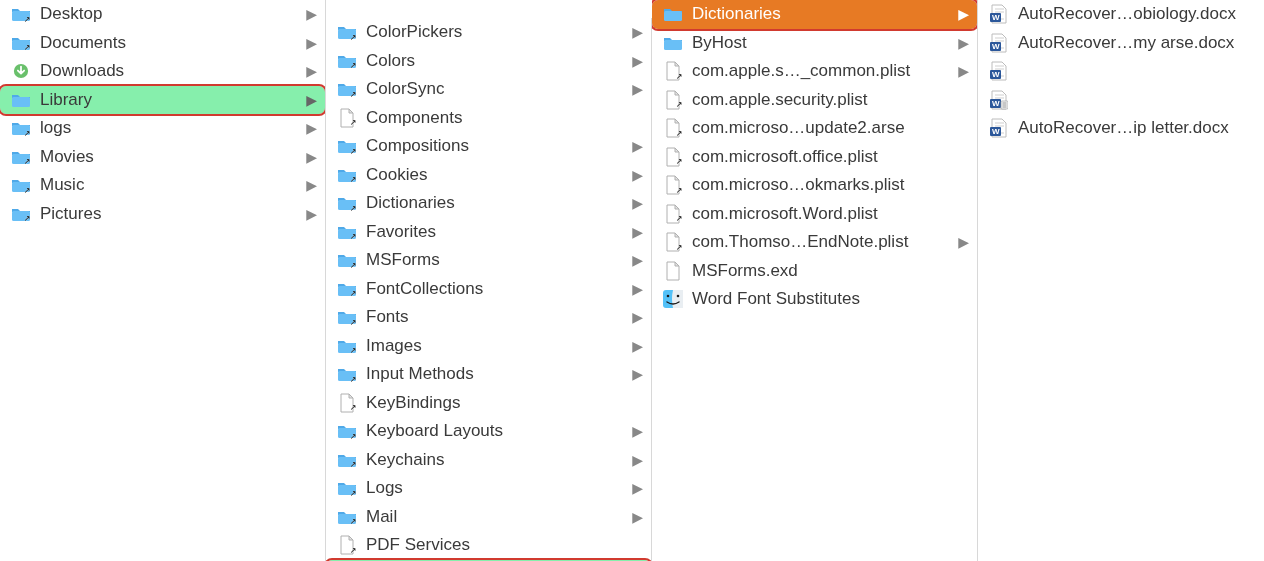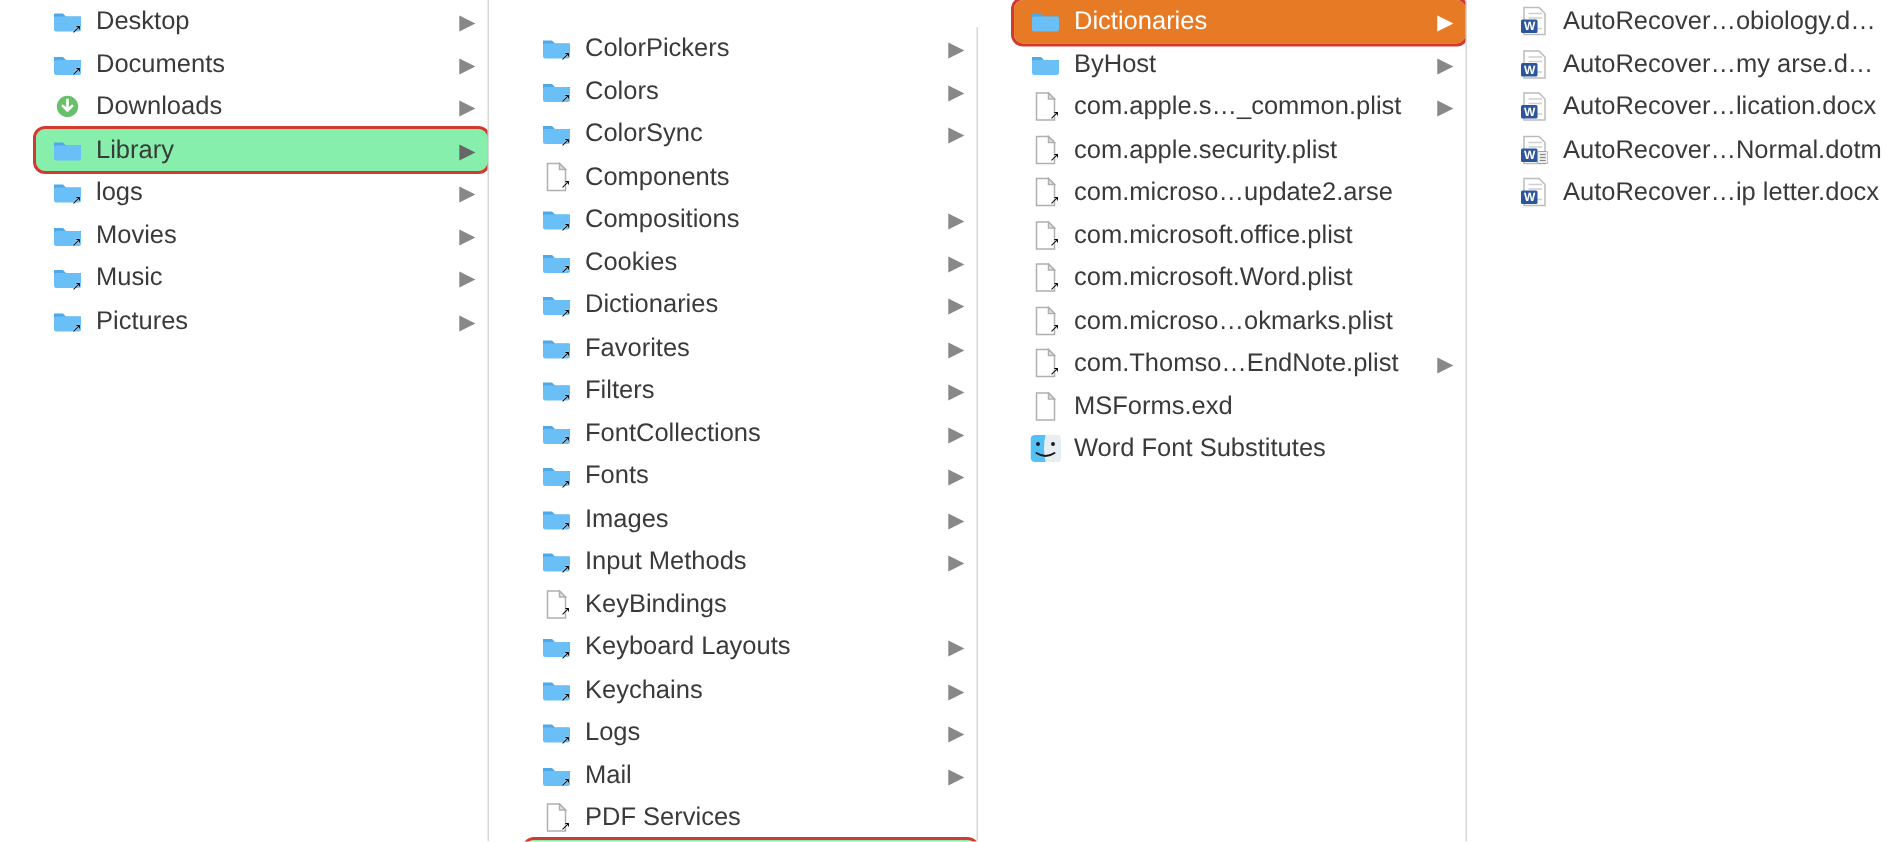--- a/index.html
+++ b/index.html
@@ -16,21 +16,20 @@
     display: flex;
     flex-direction: row;
     width: 100%;
     height: 100%;
   }
   .col {
     border-right: 1px solid #d8d8d8;
     height: 100%;
     overflow: hidden;
     position: relative;
-    padding-left: 24px;
   }
   .col-1 { width: 326px; }
   .col-2 { width: 326px; margin-top: 18px; }
   .col-3 { width: 326px; }
   .col-4 { flex: 1; border-right: none; }
 
   .row {
     display: flex;
     align-items: center;
     height: 28.5px;
@@ -296,21 +295,21 @@
         </span>
         <span class="label">Favorites</span>
         <span class="chevron">▶</span>
       </div>
       <div class="row">
         <span class="icon alias">
           <svg class="folder-svg" viewBox="0 0 20 16">
             <use href="#ic-folder"></use>
           </svg>
         </span>
-        <span class="label">Filters</span>
+        <span class="label">MSForms</span>
         <span class="chevron">▶</span>
       </div>
       <div class="row">
         <span class="icon alias">
           <svg class="folder-svg" viewBox="0 0 20 16">
             <use href="#ic-folder"></use>
           </svg>
         </span>
         <span class="label">FontCollections</span>
         <span class="chevron">▶</span>
@@ -455,29 +454,29 @@
           </svg>
         </span>
         <span class="label">com.microsoft.office.plist</span>
       </div>
       <div class="row">
         <span class="icon alias">
           <svg class="file-svg" viewBox="0 0 16 20">
             <use href="#ic-file"></use>
           </svg>
         </span>
+        <span class="label">com.microso…okmarks.plist</span>
+      </div>
+      <div class="row">
+        <span class="icon alias">
+          <svg class="file-svg" viewBox="0 0 16 20">
+            <use href="#ic-file"></use>
+          </svg>
+        </span>
         <span class="label">com.microsoft.Word.plist</span>
-      </div>
-      <div class="row">
-        <span class="icon alias">
-          <svg class="file-svg" viewBox="0 0 16 20">
-            <use href="#ic-file"></use>
-          </svg>
-        </span>
-        <span class="label">com.microso…okmarks.plist</span>
       </div>
       <div class="row">
         <span class="icon alias">
           <svg class="file-svg" viewBox="0 0 16 20">
             <use href="#ic-file"></use>
           </svg>
         </span>
         <span class="label">com.Thomso…EndNote.plist</span>
         <span class="chevron">▶</span>
       </div>
@@ -514,29 +513,27 @@
           </svg>
         </span>
         <span class="label">AutoRecover…my arse.docx</span>
       </div>
       <div class="row">
         <span class="icon">
           <svg class="doc-svg" viewBox="0 0 18 20">
             <use href="#ic-docx"></use>
           </svg>
         </span>
-        <span class="label">AutoRecover…lication.docx</span>
       </div>
       <div class="row">
         <span class="icon">
           <svg class="dot-svg" viewBox="0 0 18 20">
             <use href="#ic-dotm"></use>
           </svg>
         </span>
-        <span class="label">AutoRecover…Normal.dotm</span>
       </div>
       <div class="row">
         <span class="icon">
           <svg class="doc-svg" viewBox="0 0 18 20">
             <use href="#ic-docx"></use>
           </svg>
         </span>
         <span class="label">AutoRecover…ip letter.docx</span>
       </div>
     </div>

